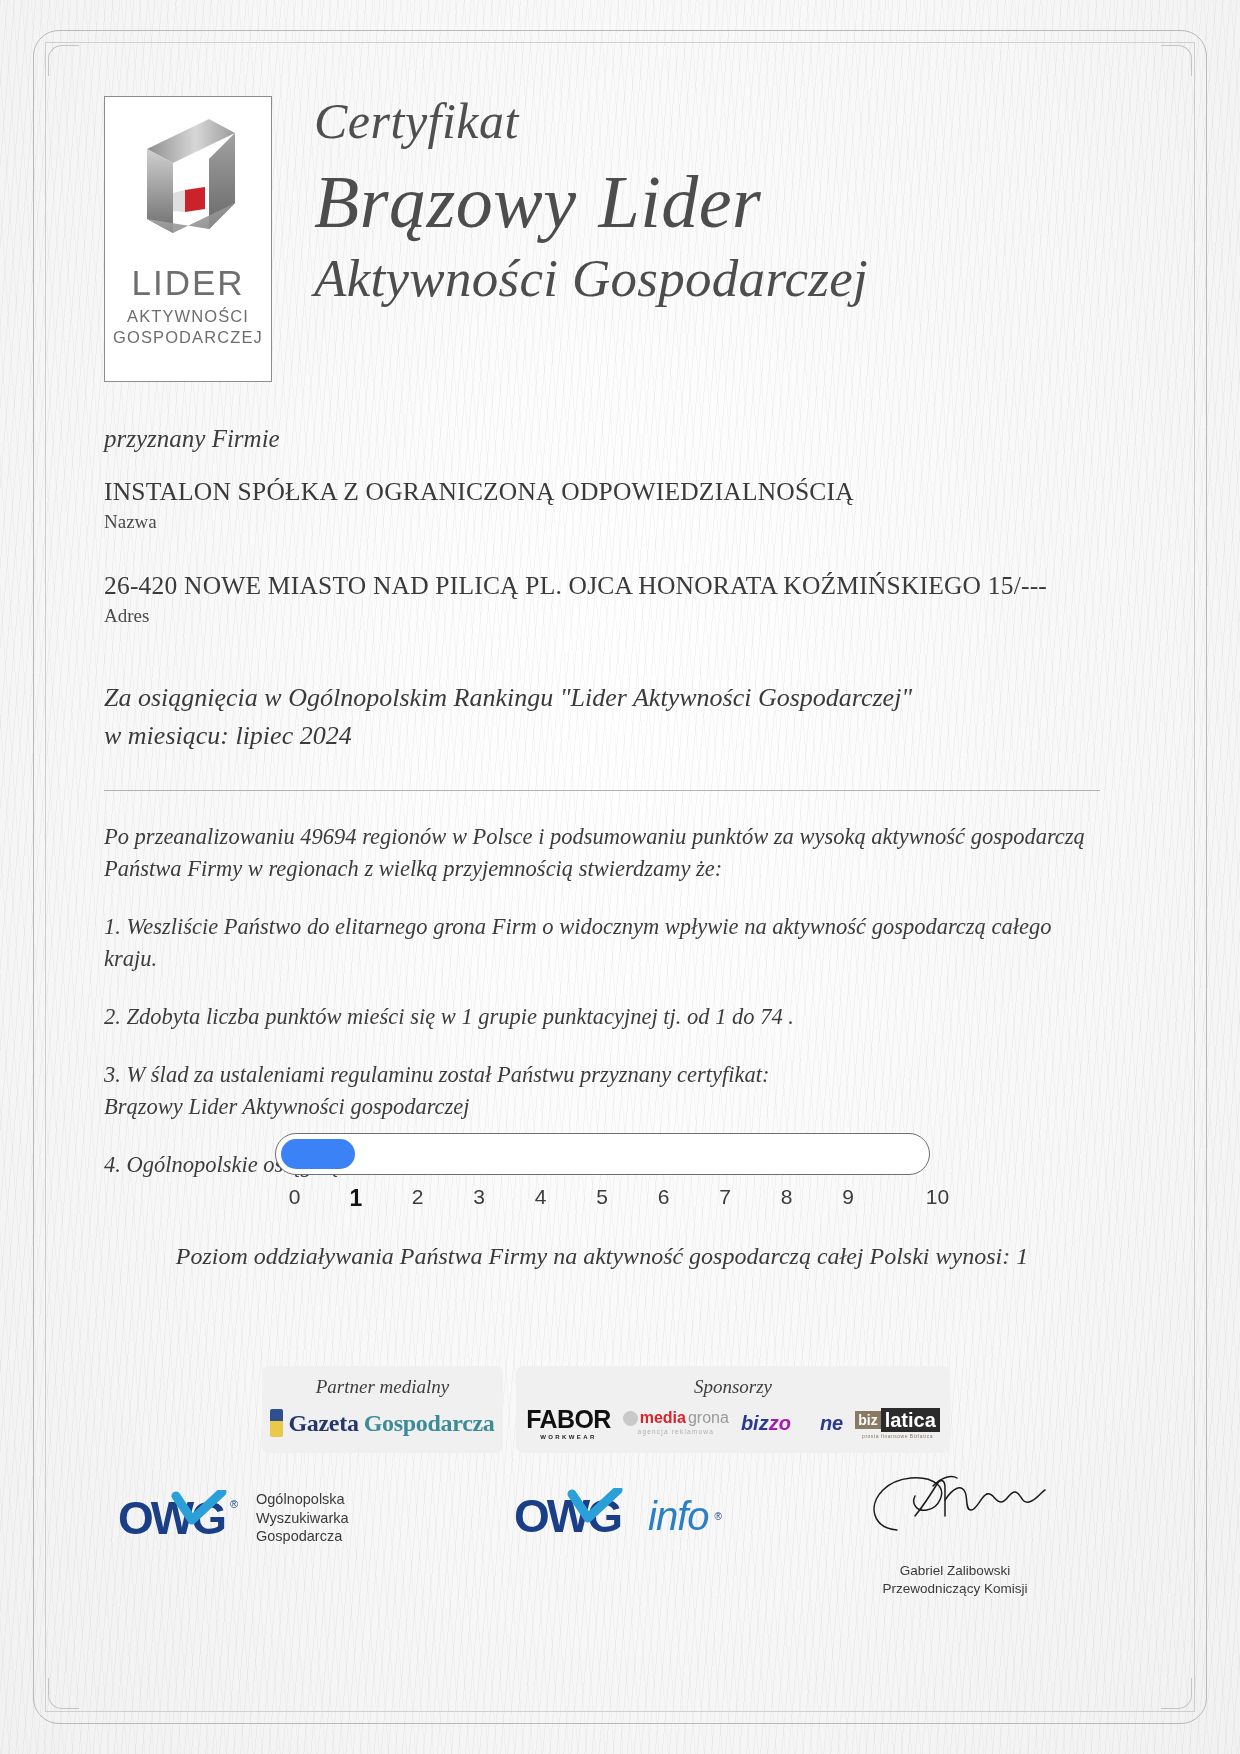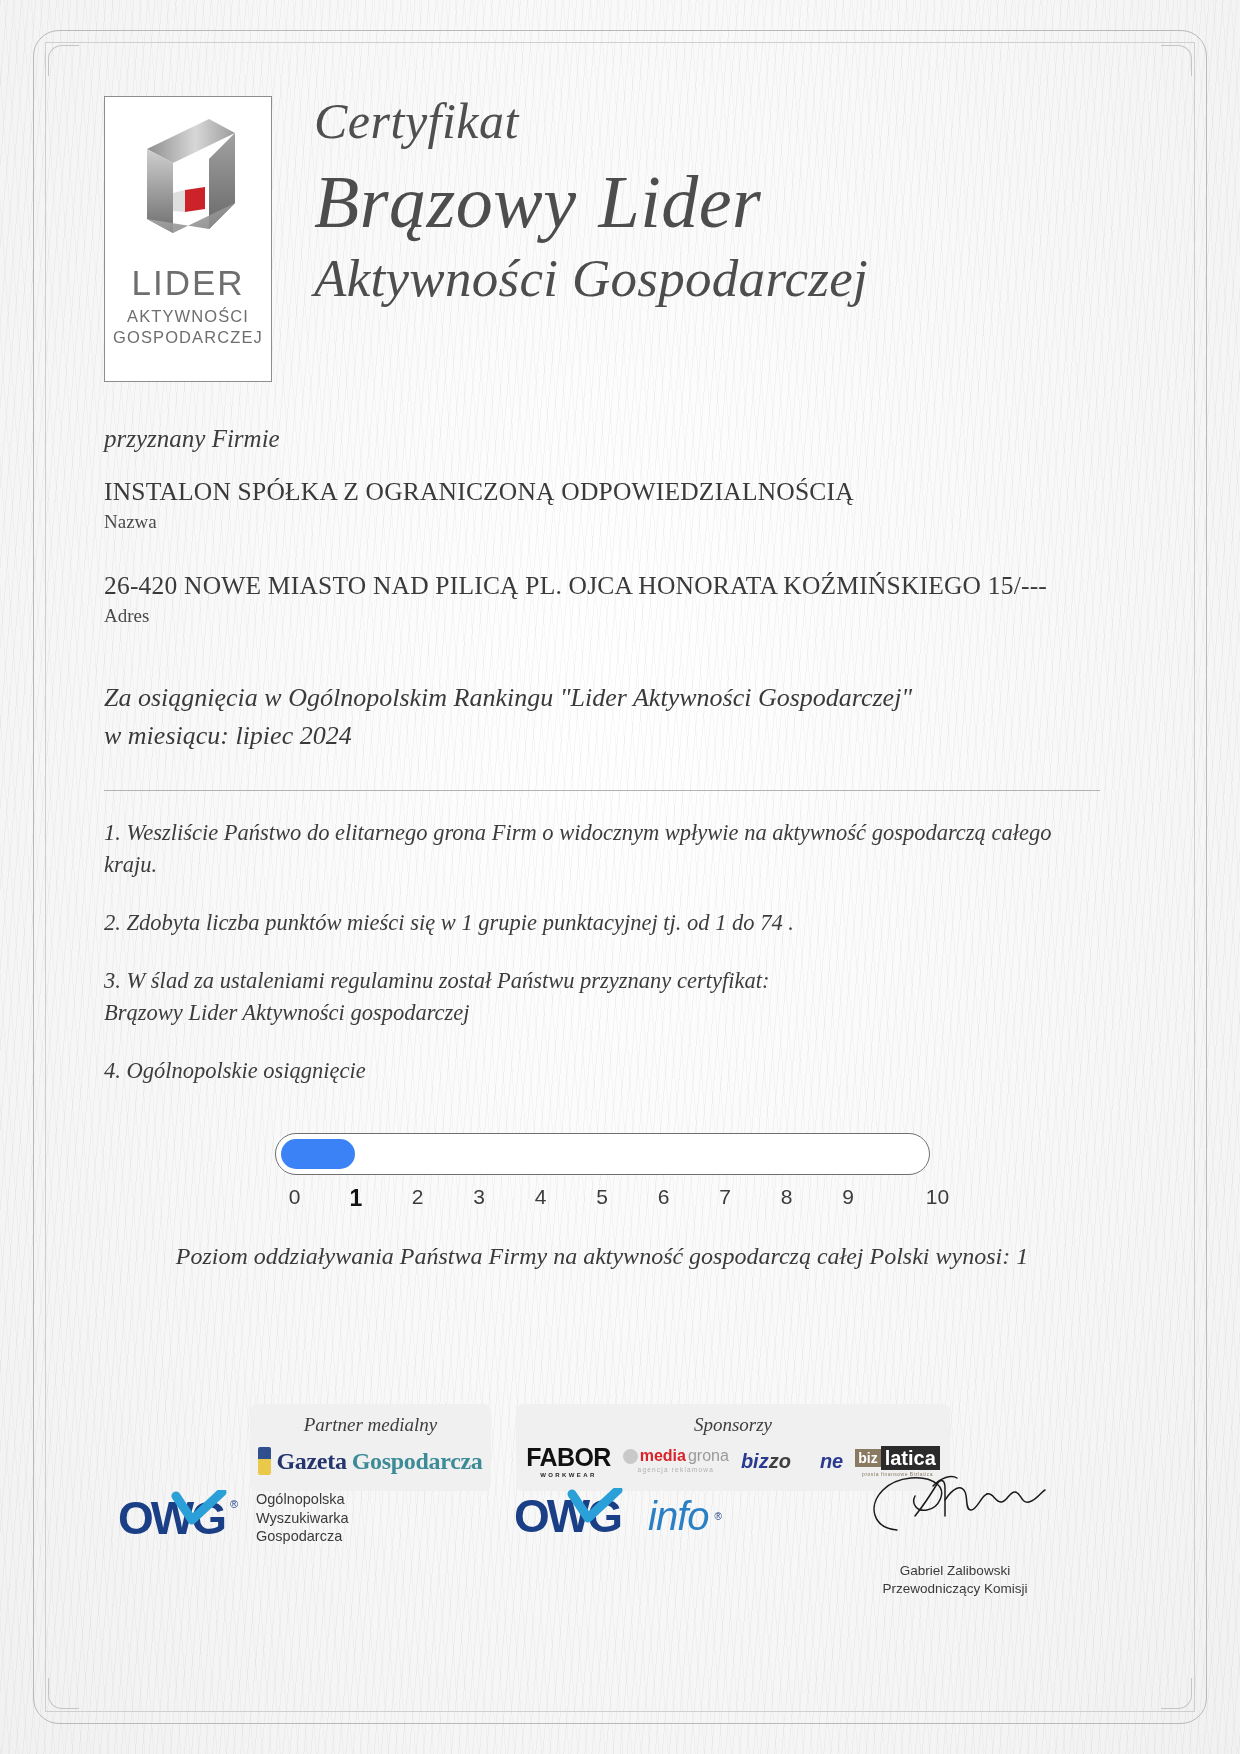--- a/index.html
+++ b/index.html
@@ -105,22 +105,22 @@
     position:absolute;top:0;transform:translateX(-50%);
     font-size:21px;color:#3c3c3c;
   }
   .tick.active{font-weight:bold;font-size:23px;color:#111;}
   .poziom{
     text-align:center;font-size:24px;font-style:italic;margin-top:28px;color:#3a3a3a;
   }
 
   
   .sponsor-row{
-    position:absolute;top:1404px;left:150px;width:700px;
-    display:flex;align-items:stretch;justify-content:space-between;
+    position:absolute;top:1366px;left:150px;width:700px;
+    display:flex;gap:13px;align-items:stretch;justify-content:flex-end;
   }
   .sp-box{background:#f0f0f0;border-radius:7px;padding:10px 18px 12px;}
   .sp-box.media{width:205px;}
   .sp-box.spon{width:398px;}
   .sp-title{
     text-align:center;font-size:19px;font-style:italic;color:#3d3d3d;margin-bottom:7px;
   }
   .sp-logos{display:flex;align-items:center;justify-content:center;gap:12px;height:36px;}
   .gg-logo{display:flex;align-items:center;gap:5px;}
   .gg-mark{
@@ -134,21 +134,21 @@
   .fabor-main{font-family:"Liberation Sans", sans-serif;font-weight:bold;font-size:25px;color:#111;letter-spacing:-.6px;}
   .fabor-sub{font-family:"Liberation Sans", sans-serif;font-size:6px;font-weight:bold;color:#222;letter-spacing:2.4px;margin-top:2px;}
   .mplace{display:flex;flex-direction:column;align-items:center;line-height:1;}
   .mplace-row{display:flex;align-items:center;gap:2px;}
   .mp-dot{width:15px;height:15px;border-radius:50%;background:#c9c9c9;}
   .mp-red{font-family:"Liberation Sans", sans-serif;font-weight:bold;font-size:16px;color:#d8232a;}
   .mp-gray{font-family:"Liberation Sans", sans-serif;font-size:16px;color:#9a9a9a;}
   .mp-sub{font-family:"Liberation Sans", sans-serif;font-size:6.5px;color:#b0b0b0;letter-spacing:1.2px;margin-top:3px;}
   .bizzone{position:relative;display:flex;align-items:center;line-height:1;}
   .bz-a{font-family:"Liberation Sans", sans-serif;font-style:italic;font-weight:bold;font-size:20px;color:#2b3a8f;}
-  .bz-b{font-family:"Liberation Sans", sans-serif;font-style:italic;font-weight:bold;font-size:20px;color:#404040;}
+  .bz-b{font-family:"Liberation Sans", sans-serif;font-style:italic;font-weight:bold;font-size:20px;color:#a21caf;}
   .bz-c{font-family:"Liberation Sans", sans-serif;font-style:italic;font-weight:bold;font-size:20px;color:#2b3a8f;padding-left:29px;}
   .bizlatica{display:flex;flex-direction:column;align-items:center;line-height:1;}
   .bl-row{display:flex;align-items:center;}
   .bl-tan{background:#8a7a62;color:#fff;font-family:"Liberation Sans", sans-serif;font-weight:bold;font-size:14px;padding:2px 3px;}
   .bl-dark{background:#2b2b2b;color:#fff;font-family:"Liberation Sans", sans-serif;font-weight:bold;font-size:20px;padding:2px 4px;}
   .bl-sub{font-family:"Liberation Sans", sans-serif;font-size:5px;color:#8a7a62;letter-spacing:.5px;margin-top:2px;}
 
   
   .footer{position:absolute;top:1470px;left:4px;width:996px;height:150px;}
   .owg1{position:absolute;left:14px;top:20px;display:flex;align-items:center;gap:10px;}
@@ -247,20 +247,21 @@
       <div class="addr">26-420 NOWE MIASTO NAD PILICĄ PL. OJCA HONORATA KOŹMIŃSKIEGO 15/---</div>
       <div class="caption">Adres</div>
 
       <div class="ranking">
         <span>Za osiągnięcia w Ogólnopolskim Rankingu  "Lider Aktywności Gospodarczej"</span><br>
         <span>w miesiącu:  lipiec 2024</span>
       </div>
 
       <div class="rule"></div>
 
+      <div class="para first">Po przeanalizowaniu  49694  regionów w Polsce i podsumowaniu punktów za wysoką aktywność gospodarczą Państwa Firmy w regionach z wielką przyjemnością stwierdzamy że:</div>
       <div class="para">1. Weszliście Państwo do elitarnego grona Firm o widocznym wpływie na aktywność gospodarczą całego kraju.</div>
       <div class="para">2. Zdobyta liczba punktów mieści się w  1  grupie punktacyjnej tj. od  1  do  74 .</div>
       <div class="para">
         <span>3. W ślad za ustaleniami regulaminu został Państwu przyznany certyfikat:</span><br>
         <span>Brązowy Lider Aktywności gospodarczej</span>
       </div>
       <div class="para">4. Ogólnopolskie osiągnięcie</div>
     </div>
 
     <div class="scale-wrap">

